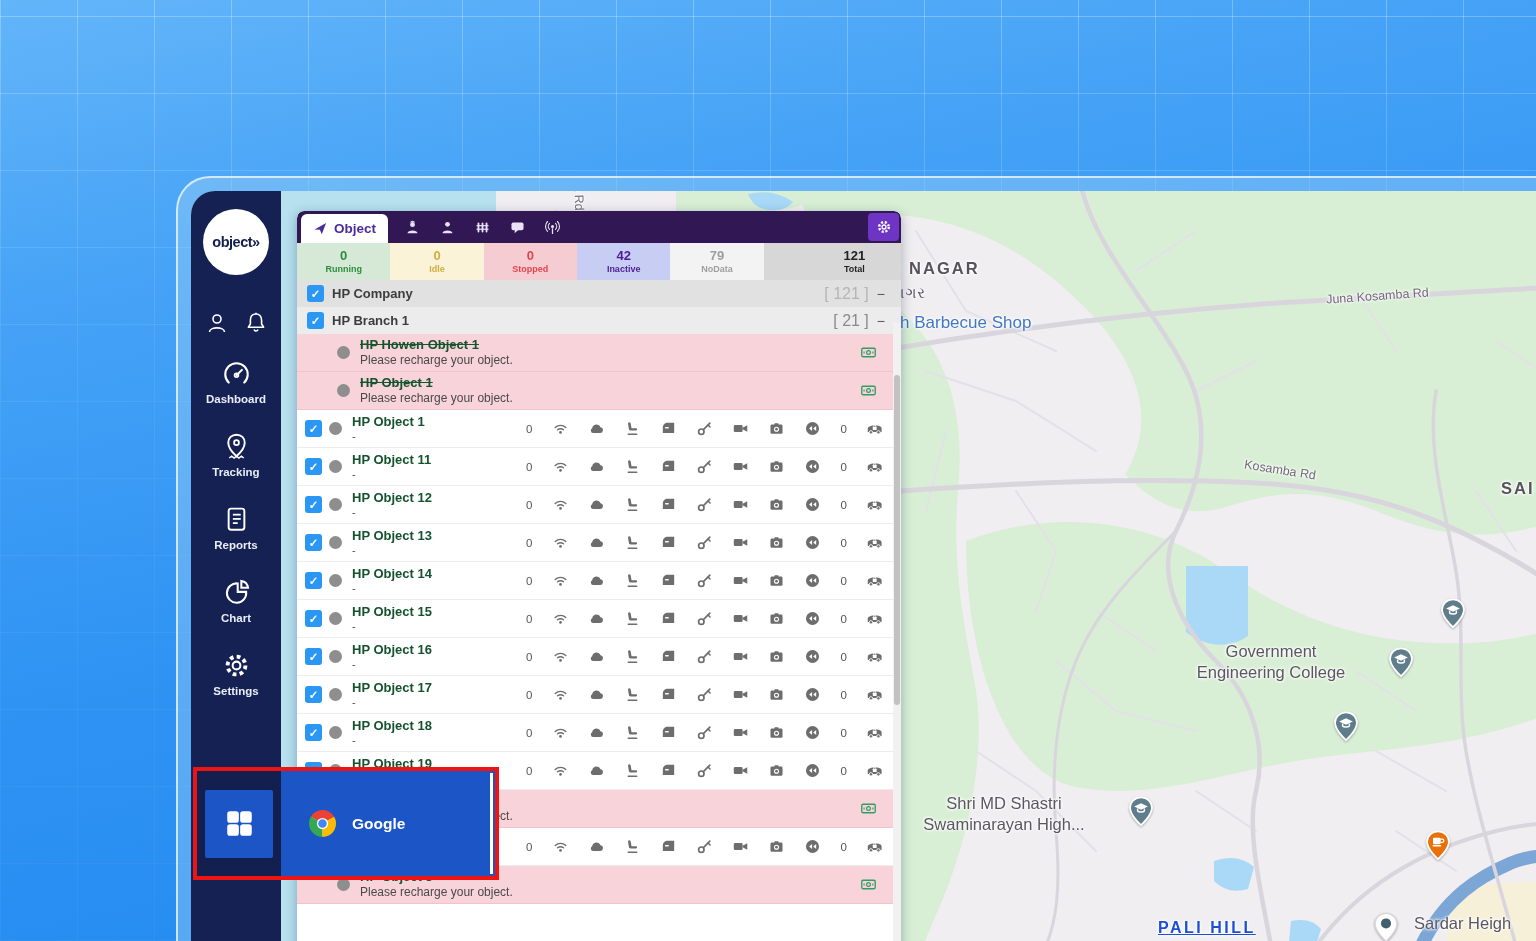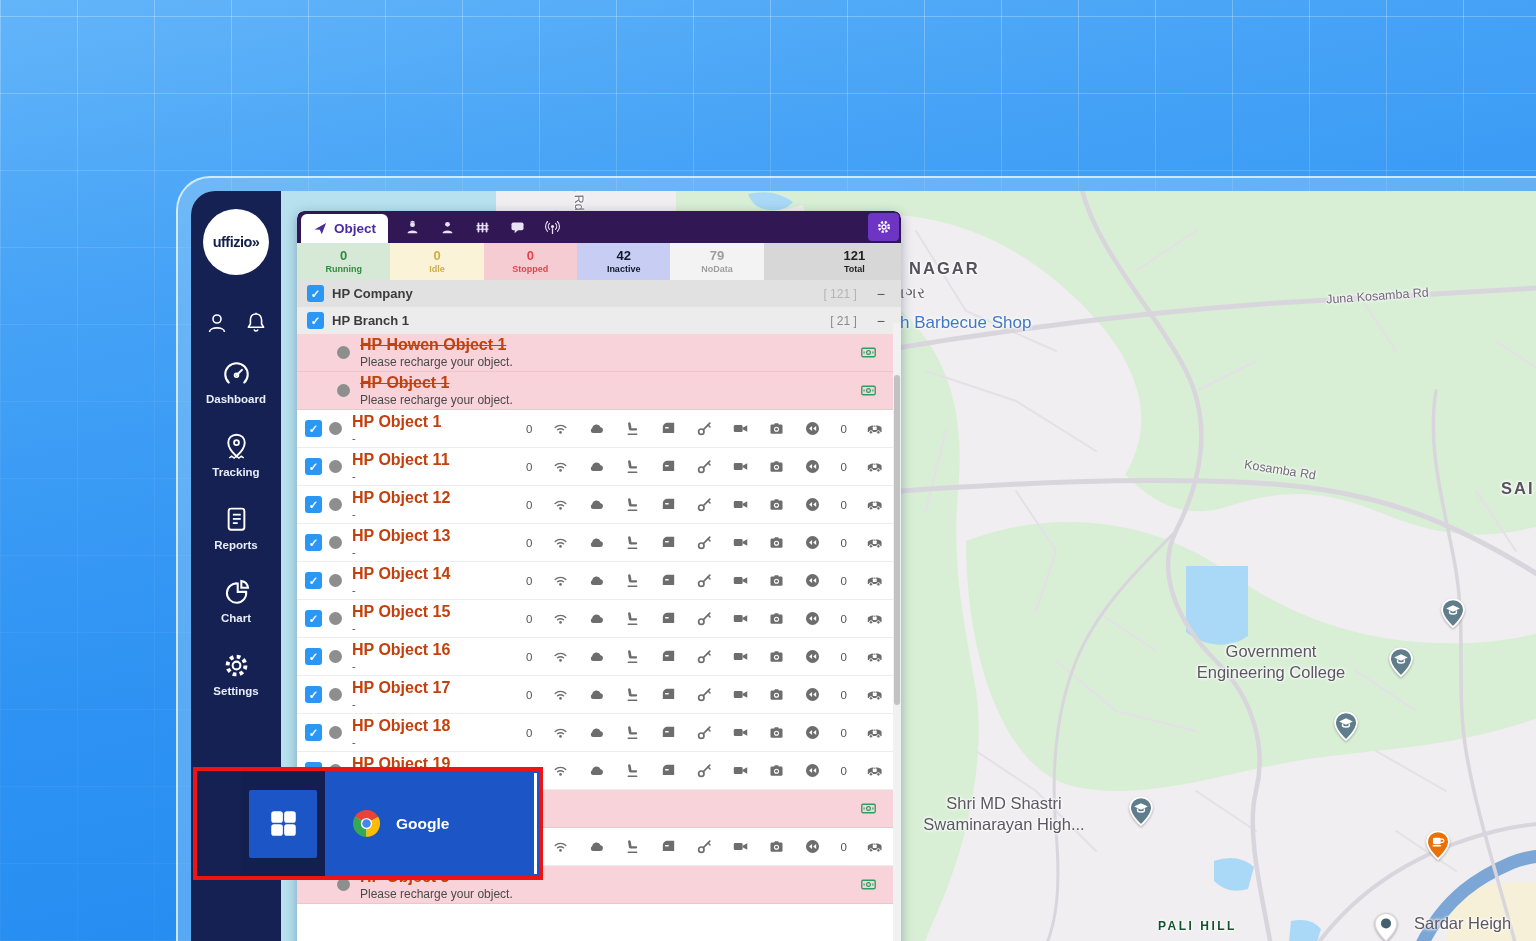--- a/index.html
+++ b/index.html
@@ -29,21 +29,21 @@
   .nav-item{display:flex;flex-direction:column;align-items:center;gap:5px;cursor:pointer;}
   .nav-item svg{width:29px;height:29px;color:#fff;}
   .nav-item .nl{font-size:11.5px;font-weight:600;color:#e8edf8;}
 
   
   .map{position:absolute;left:305px;top:0;right:0;bottom:0;overflow:hidden;background:#f0eef0;}
   .map svg.base{position:absolute;left:0;top:0;}
   .mlbl{position:absolute;white-space:pre-line;
     text-shadow:0 0 3px #fff,0 0 3px #fff,0 0 4px #fff;}
   .mlbl.loc{font-size:16.5px;font-weight:600;color:#57525b;letter-spacing:2px;}
-  .mlbl.locsm{font-size:12px;font-weight:600;color:#14532d;letter-spacing:2.5px;}
+  .mlbl.locsm{font-size:16px;font-weight:600;color:#1d4ed8;letter-spacing:2.5px;text-decoration:underline;}
   .mlbl.guj{font-size:15px;color:#5c5662;letter-spacing:1px;}
   .mlbl.road{font-size:12.5px;color:#716b77;}
   .mlbl.poi{font-size:16.5px;font-weight:500;color:#5c5662;text-align:center;line-height:1.3;}
   .mlbl.poib{font-size:17px;font-weight:500;color:#4078c8;}
   .pin{position:absolute;width:26px;height:31px;transform:translate(-50%,-100%);
     filter:drop-shadow(0 1px 1px rgba(0,0,0,.3));cursor:pointer;}
 
   
   .panel{position:absolute;left:106px;top:20px;width:604px;bottom:0;background:#fff;
     border-radius:7px 7px 0 0;box-shadow:0 3px 12px rgba(20,40,80,.35);z-index:10;
@@ -74,46 +74,46 @@
   .sinput input::placeholder{color:#4a4a4a;opacity:1;}
   .sinput svg{width:15px;height:15px;color:#333;flex:none;cursor:pointer;}
   .tbtn{width:29px;height:29px;border:1px solid #dcdcdc;border-radius:3px;background:#fff;
     display:flex;align-items:center;justify-content:center;cursor:pointer;flex:none;}
   .tbtn svg{width:16px;height:16px;color:#4a4a4a;}
   .rows{flex:1;overflow:hidden;position:relative;}
   .grow{height:27px;display:flex;align-items:center;gap:8px;padding:0 10px;cursor:pointer;}
   .grow.g0{background:#e1e1e1;}
   .grow.g1{background:#ececec;}
   .grow .gname{font-size:13px;font-weight:600;color:#3c3c3c;flex:1;}
-  .grow .gcount{font-size:12px;color:#b5b5b5;margin-right:12px;}
+  .grow .gcount{font-size:16px;color:#b5b5b5;}
   .grow.g1 .gcount{color:#8a8a8a;}
   .grow .gminus{font-size:14px;color:#555;cursor:pointer;margin-right:6px;}
   .row{height:37px;display:flex;align-items:center;padding:0 8px;border-bottom:1px solid #ededed;
     cursor:pointer;}
   .row .dot{width:13px;height:13px;border-radius:50%;background:#8e8e8e;flex:none;margin:0 10px 0 7px;}
   .row.alert{background:#f8d3d9;border-bottom:1px solid #f3c3cb;padding-left:33px;}
   .row .nm{width:150px;flex:none;line-height:1.25;}
-  .row .name{font-size:16px;font-weight:600;color:#c2410c;text-decoration:none;display:block;
+  .row .name{font-size:13px;font-weight:600;color:#14532d;text-decoration:none;display:block;
     white-space:nowrap;}
   .row.alert .name{text-decoration:line-through;}
   .row .sub{font-size:11px;color:#4d4d4d;}
   .row.alert .sub{font-size:12px;color:#4a4a4a;}
   .row .icons{flex:1;display:flex;align-items:center;justify-content:space-between;
     padding:0 10px 0 24px;}
   .row .icons .cnt{font-size:11.5px;color:#555;}
   .ri{width:17px;height:17px;color:#6d6d6d;}
   .row.alert .spacer{flex:1;}
   .cashicon{width:17px;height:17px;color:#2f9e63;margin-right:16px;flex:none;cursor:pointer;}
   .vscroll{position:absolute;right:0;top:112px;bottom:0;width:8px;background:#f1f1f1;z-index:11;}
   .vthumb{position:absolute;left:1px;width:6px;top:52px;height:330px;background:#c2c2c2;
     border-radius:3px;cursor:pointer;}
 
   
   .goverlay{position:absolute;left:2px;top:576px;width:298px;height:105px;z-index:20;
-    border:4px solid #ee1414;display:flex;padding-left:44px;}
+    border:4px solid #ee1414;display:flex;}
   .gleft{width:84px;background:#13204f;flex:none;display:flex;align-items:center;justify-content:center;}
   .gsq{width:68px;height:68px;background:#1c55c6;border-radius:2px;display:flex;
     align-items:center;justify-content:center;cursor:pointer;}
   .gsq svg{width:31px;height:31px;color:#fff;}
   .gflyout{flex:1;background:#1c55c6;display:flex;align-items:center;gap:16px;
     padding-left:28px;position:relative;cursor:pointer;}
   .gflyout::after{content:"";position:absolute;right:2px;top:2px;bottom:2px;width:3px;background:#fff;}
   .gflyout svg{width:27px;height:27px;}
   .gflyout .glabel{color:#fff;font-size:15.5px;font-weight:600;}
 </style>
@@ -388,21 +388,21 @@
             <use href="#p-cafe"></use>
           </svg>
           <svg class="pin" style="left:890px;top:752px" viewBox="0 0 28 34">
             <use href="#p-dot"></use>
           </svg>
         </div>
   </div>
 
   <div class="sidebar">
     <div class="logo">
-      <span>uffizio»</span>
+      <span>object»</span>
     </div>
     <div class="sb-top">
       <svg>
             <use href="#i-user"></use>
           </svg>
       <svg>
             <use href="#i-bell"></use>
           </svg>
     </div>
     <div class="nav" id="nav">
@@ -485,21 +485,21 @@
   <div class="counter" style="background: rgb(251, 243, 215); color: rgb(207, 174, 69);">
     <span class="cv">0</span>
     <span class="cl">Idle</span>
   </div>
 
   <div class="counter" style="background: rgb(246, 204, 211); color: rgb(226, 68, 78);">
     <span class="cv">0</span>
     <span class="cl">Stopped</span>
   </div>
 
-  <div class="counter" style="background: rgb(200, 205, 244); color: #0f172a;">
+  <div class="counter" style="background: rgb(200, 205, 244); color: #4c1d95;">
     <span class="cv">42</span>
     <span class="cl">Inactive</span>
   </div>
 
   <div class="counter" style="background: rgb(243, 243, 243); color: rgb(158, 158, 158);">
     <span class="cv">79</span>
     <span class="cl">NoData</span>
   </div>
 
   <div class="counter" style="background: rgb(215, 215, 215); color: rgb(34, 34, 34); padding-left: 44px;">

